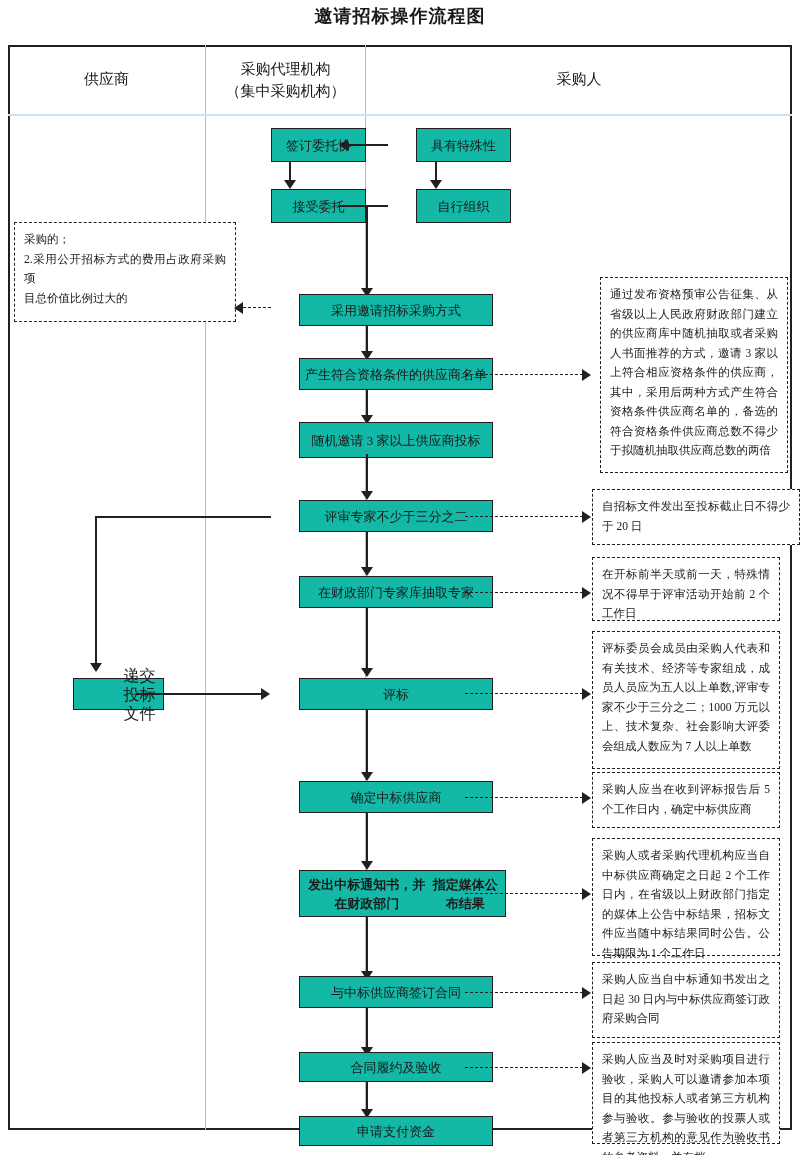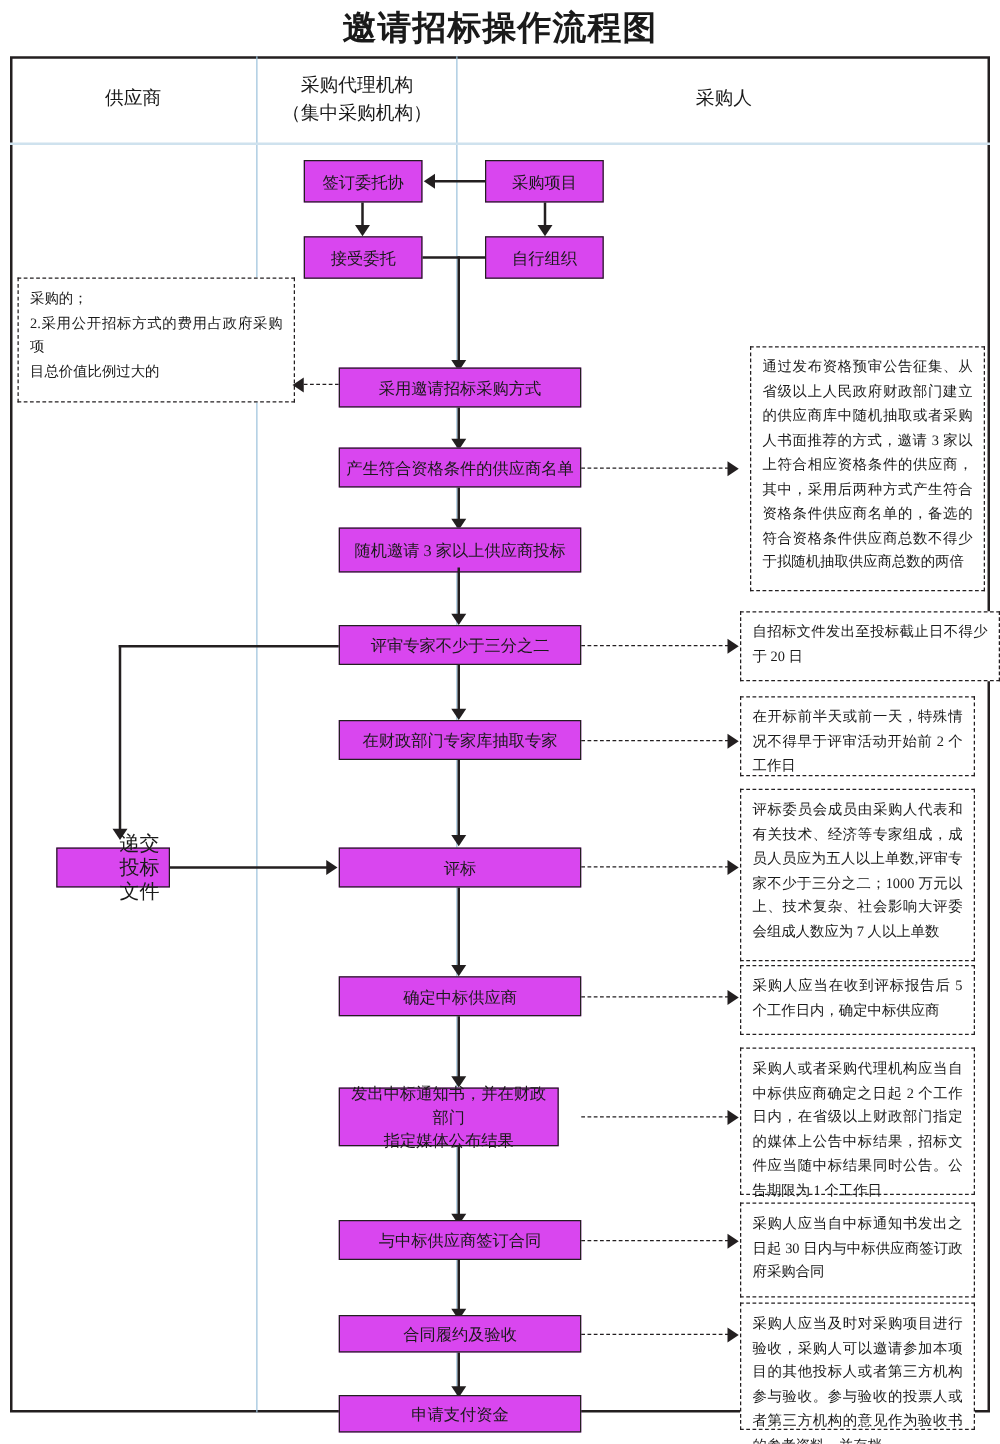--- a/index.html
+++ b/index.html
@@ -3,21 +3,21 @@
 <meta charset="utf-8">
 <style>
   html,body{margin:0;padding:0;background:#ffffff;}
   body{
     width:800px;height:1155px;position:relative;overflow:hidden;
     font-family:"Liberation Serif","DejaVu Serif",serif;
     color:#1a1a1a;
   }
   .title{
     position:absolute;left:0;top:4px;width:800px;text-align:center;
-    font-size:27px;font-weight:bold;letter-spacing:1px;
+    font-size:18px;font-weight:bold;letter-spacing:1px;
     font-family:"Liberation Sans","DejaVu Sans",sans-serif;
   }
   
   .frame{
     position:absolute;left:8px;top:45px;width:784px;height:1085px;
     border:2px solid #231f20;background:#fff;box-sizing:border-box;
   }
   .col-div{
     position:absolute;top:45px;width:0;height:1085px;
     border-left:1px solid #9fc3dd;
@@ -31,23 +31,23 @@
   .hdr{
     position:absolute;top:58px;text-align:center;font-size:15px;line-height:22px;
   }
   .hdr.h1{left:8px;width:197px;top:68px;}
   .hdr.h2{left:206px;width:159px;}
   .hdr.h3{left:366px;width:426px;top:68px;}
 
   
   .box{
     position:absolute;box-sizing:border-box;
-    border:1.6px solid #231f20;background:#d946ef;
+    border:1.6px solid #231f20;background:#14b8a6;
     display:flex;align-items:center;justify-content:center;text-align:center;
-    font-size:13px;line-height:19px;padding:2px 4px;
+    font-size:13px;line-height:19px;padding:2px 4px;margin-left:28px;
   }
   
   .note{
     position:absolute;box-sizing:border-box;
     border:1.5px dashed #231f20;background:#fff;
     font-size:11.5px;line-height:19.5px;padding:7px 9px;text-align:justify;
   }
 
   
   .ln{position:absolute;background:#231f20;}
@@ -81,21 +81,21 @@
 <div class="hdr-sep"></div>
 
 <div class="hdr h1">供应商</div>
 <div class="hdr h2">
   <div>采购代理机构</div>
   <div>（集中采购机构）</div>
 </div>
 <div class="hdr h3">采购人</div>
 
 <div class="box" style="left:243px;top:128px;width:95px;height:34px;">签订委托协</div>
-<div class="box" style="left:388px;top:128px;width:95px;height:34px;">采购项目</div>
+<div class="box" style="left:388px;top:128px;width:95px;height:34px;">具有特殊性</div>
 <div class="box" style="left:243px;top:189px;width:95px;height:34px;">接受委托</div>
 <div class="box" style="left:388px;top:189px;width:95px;height:34px;">自行组织</div>
 
 <div class="ln h" style="left:348px;top:144px;width:40px;"></div>
 <div class="arrow-l" style="left:339px;top:139px;"></div>
 
 <div class="ln v" style="left:289px;top:162px;height:18px;"></div>
 <div class="arrow-d" style="left:284px;top:180px;"></div>
 
 <div class="ln v" style="left:435px;top:162px;height:18px;"></div>
@@ -141,21 +141,21 @@
 <div class="box" style="left:271px;top:678px;width:194px;height:32px;">评标</div>
 
 <div class="ln v" style="left:366px;top:710px;height:64px;"></div>
 <div class="arrow-d" style="left:361px;top:772px;"></div>
 
 <div class="box" style="left:271px;top:781px;width:194px;height:32px;">确定中标供应商</div>
 
 <div class="ln v" style="left:366px;top:813px;height:50px;"></div>
 <div class="arrow-d" style="left:361px;top:861px;"></div>
 
-<div class="box" style="left:271px;top:870px;width:176px;height:47px;flex-direction:column;">
+<div class="box" style="left:271px;top:870px;width:207px;height:47px;flex-direction:row;font-weight:bold;">
   <div>发出中标通知书，并在财政部门</div>
   <div>指定媒体公布结果</div>
 </div>
 
 <div class="ln v" style="left:366px;top:917px;height:56px;"></div>
 <div class="arrow-d" style="left:361px;top:971px;"></div>
 
 <div class="box" style="left:271px;top:976px;width:194px;height:32px;">与中标供应商签订合同</div>
 
 <div class="ln v" style="left:366px;top:1008px;height:41px;"></div>

